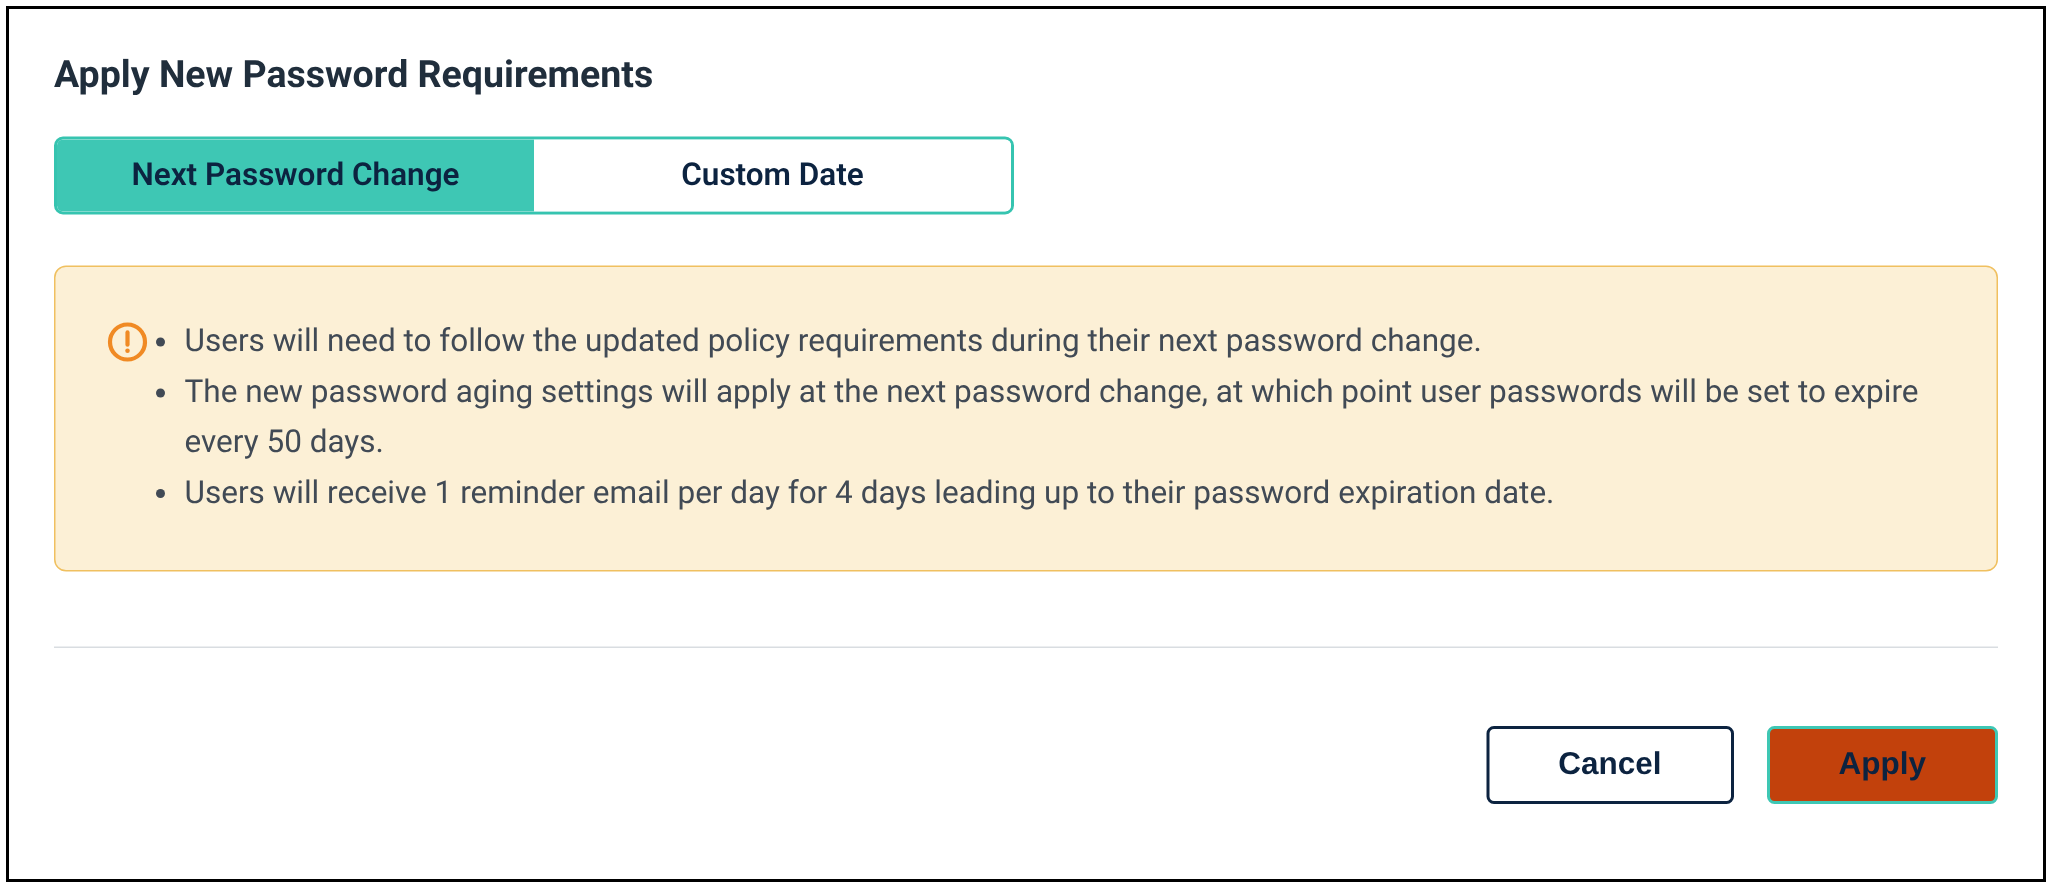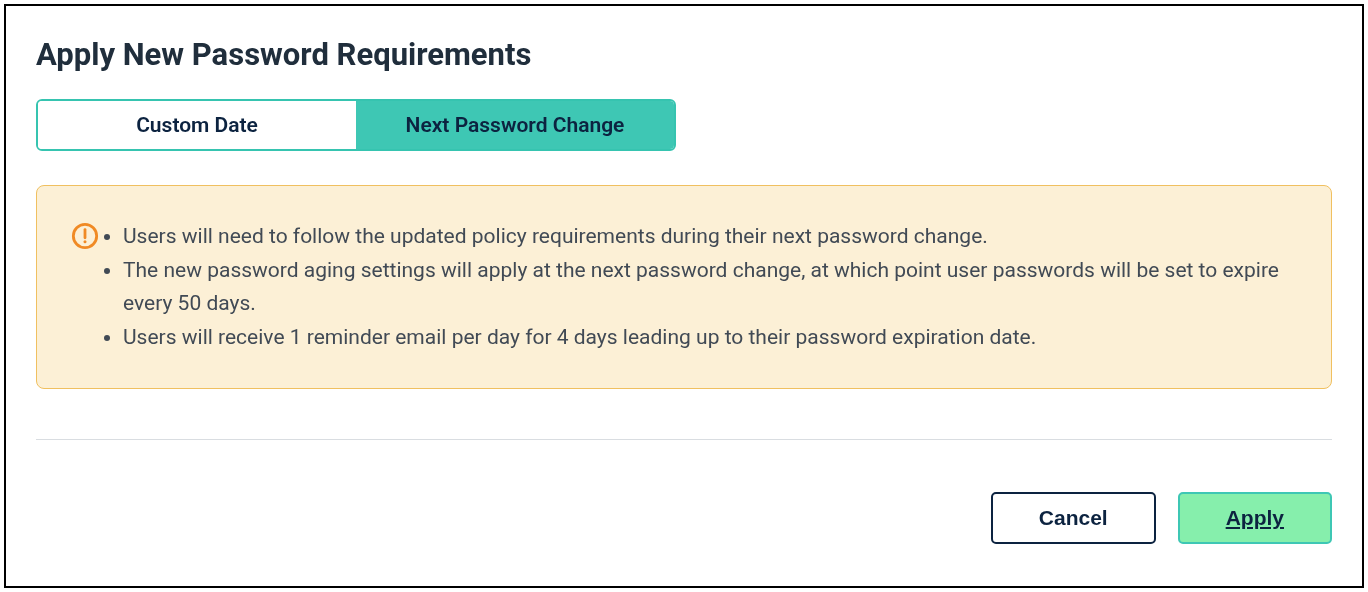--- a/index.html
+++ b/index.html
@@ -16,21 +16,21 @@
     }
     .modal {
       width: 100%;
       height: 100%;
       border: 2px solid #000;
       padding: 30px 30px 28px 30px;
       display: flex;
       flex-direction: column;
     }
     .modal-title {
-      font-size: 31px;
+      font-size: 25px;
       font-weight: 700;
       color: #202e3c;
       margin-bottom: 26px;
     }
     .tab-group {
       display: inline-flex;
       width: 640px;
       border: 2px solid #36c4b0;
       border-radius: 6px;
       overflow: hidden;
@@ -96,35 +96,34 @@
       border-radius: 5px;
       cursor: pointer;
       border: 2px solid transparent;
     }
     .btn-secondary {
       background: #fff;
       border-color: #0c2340;
       color: #0c2340;
     }
     .btn-primary {
-      background: #86efac;
+      background: #c2410c;
       border-color: #3ec7b4;
       color: #0c2340;
-      text-decoration: underline;
     }
   </style>
 </head>
 <body>
 
 <div class="modal">
   <h1 class="modal-title">Apply New Password Requirements</h1>
 
   <div class="tab-group">
+    <div class="tab active">Next Password Change</div>
     <div class="tab">Custom Date</div>
-    <div class="tab active">Next Password Change</div>
   </div>
 
   <div class="alert-box">
     <span class="alert-icon">
       <svg viewBox="0 0 24 24" fill="none" stroke="#f08a24" stroke-width="2.4">
         <circle cx="12" cy="12" r="10"></circle>
         <line x1="12" y1="6.5" x2="12" y2="13.5" stroke-linecap="round"></line>
         <circle cx="12" cy="17" r="1.3" fill="#f08a24" stroke="none"></circle>
       </svg>
     </span>

